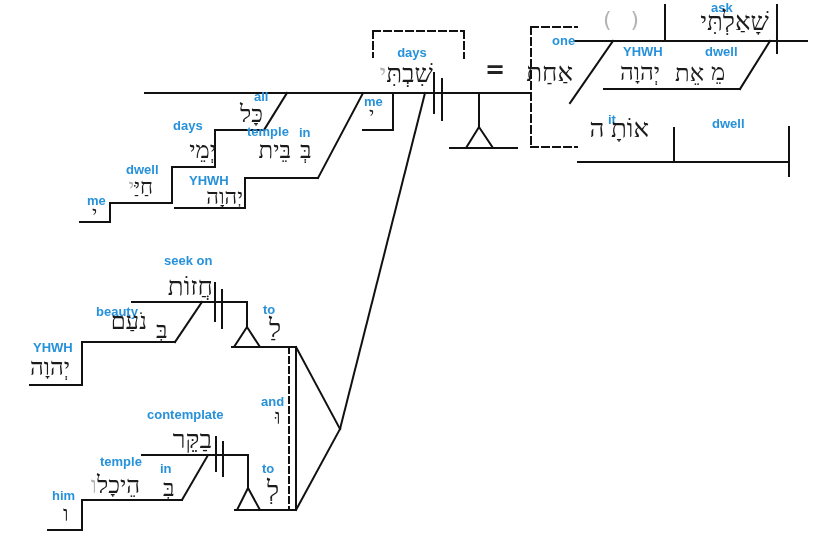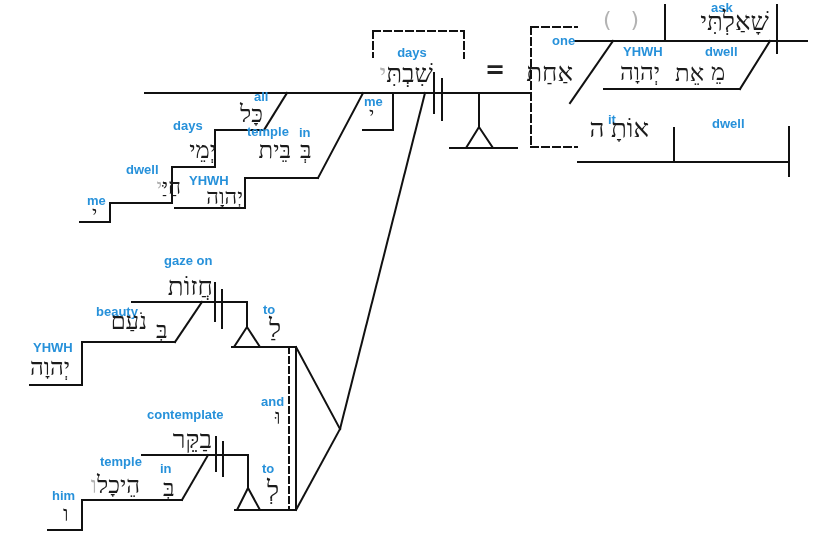--- a/index.html
+++ b/index.html
@@ -145,34 +145,34 @@
   </div>
   <div class="w gloss" style="left:364px;top:95px">me</div>
   <div class="w heb s20" style="left:369px;top:104px">י</div>
   <div class="w equals" style="left:485px;top:58px">=</div>
 
   <div class="w gloss" style="left:254px;top:90px">all</div>
   <div class="w heb s24" style="right:562px;top:102px">כָּל</div>
   <div class="w gloss" style="left:173px;top:119px">days</div>
   <div class="w heb s24" style="right:609px;top:138px">יְמֵי</div>
   <div class="w gloss" style="left:126px;top:163px">dwell</div>
-  <div class="w heb s22" style="right:644px;top:176px">
+  <div class="w heb s22" style="right:672px;top:176px">
     <span>חַיַּ</span><span class="gray">י</span>
   </div>
   <div class="w gloss" style="left:87px;top:194px">me</div>
   <div class="w heb s20" style="left:92px;top:203px">י</div>
 
   <div class="w gloss" style="left:247px;top:125px">temple</div>
   <div class="w heb s24" style="right:534px;top:138px">בֵּית</div>
   <div class="w gloss" style="left:299px;top:126px">in</div>
   <div class="w heb s24" style="left:300px;top:138px">בְּ</div>
   <div class="w gloss" style="left:189px;top:174px">YHWH</div>
   <div class="w heb s22" style="right:582px;top:186px">יְהוָה</div>
 
-  <div class="w gloss" style="left:164px;top:254px">gaze on</div>
+  <div class="w gloss" style="left:164px;top:254px">seek on</div>
   <div class="w heb s26" style="right:612px;top:274px">חֲזוֹת</div>
   <div class="w gloss" style="left:96px;top:305px">beauty</div>
   <div class="w heb s24" style="right:678px;top:309px">נֹעַם</div>
   <div class="w heb s24" style="left:156px;top:318px">בְּ</div>
   <div class="w gloss" style="left:33px;top:341px">YHWH</div>
   <div class="w heb s24" style="left:30px;top:355px">יְהוָה</div>
   <div class="w gloss" style="left:263px;top:303px">to</div>
   <div class="w heb s26" style="left:269px;top:316px">לַ</div>
 
   <div class="w gloss" style="left:261px;top:395px">and</div>

